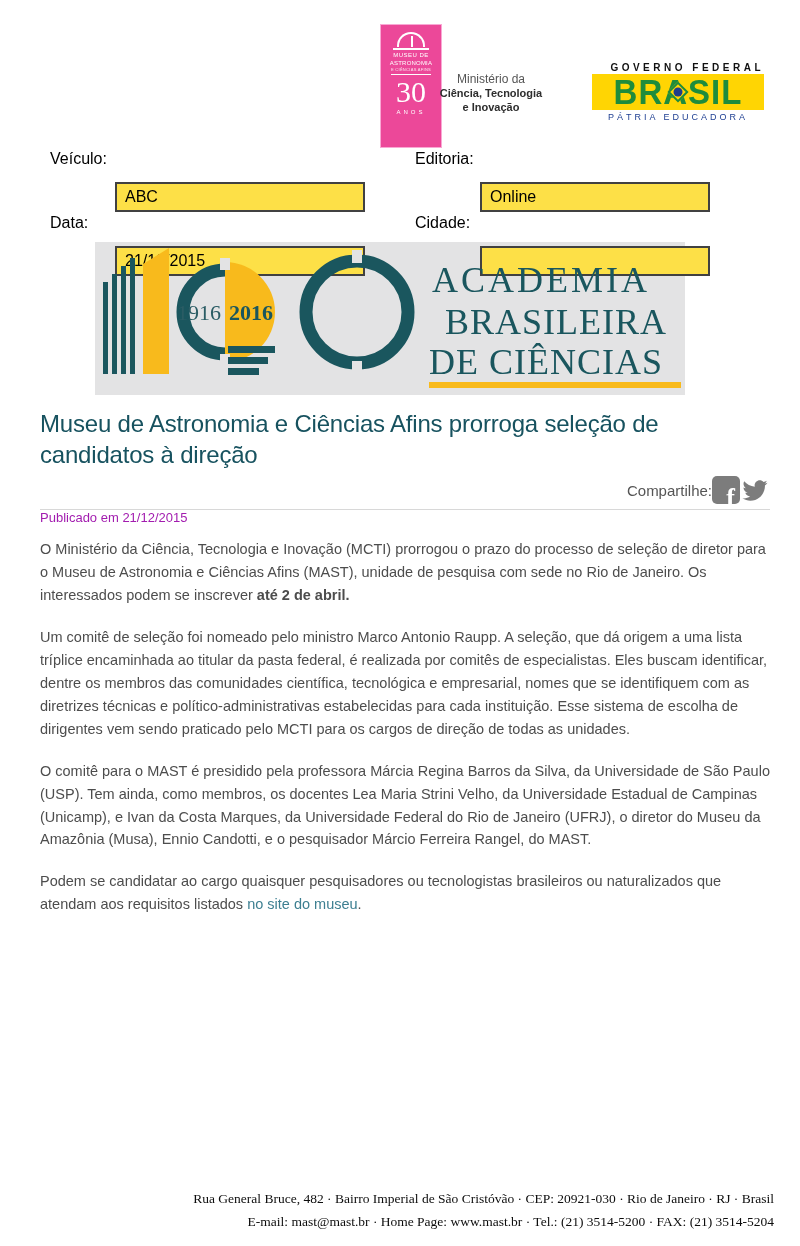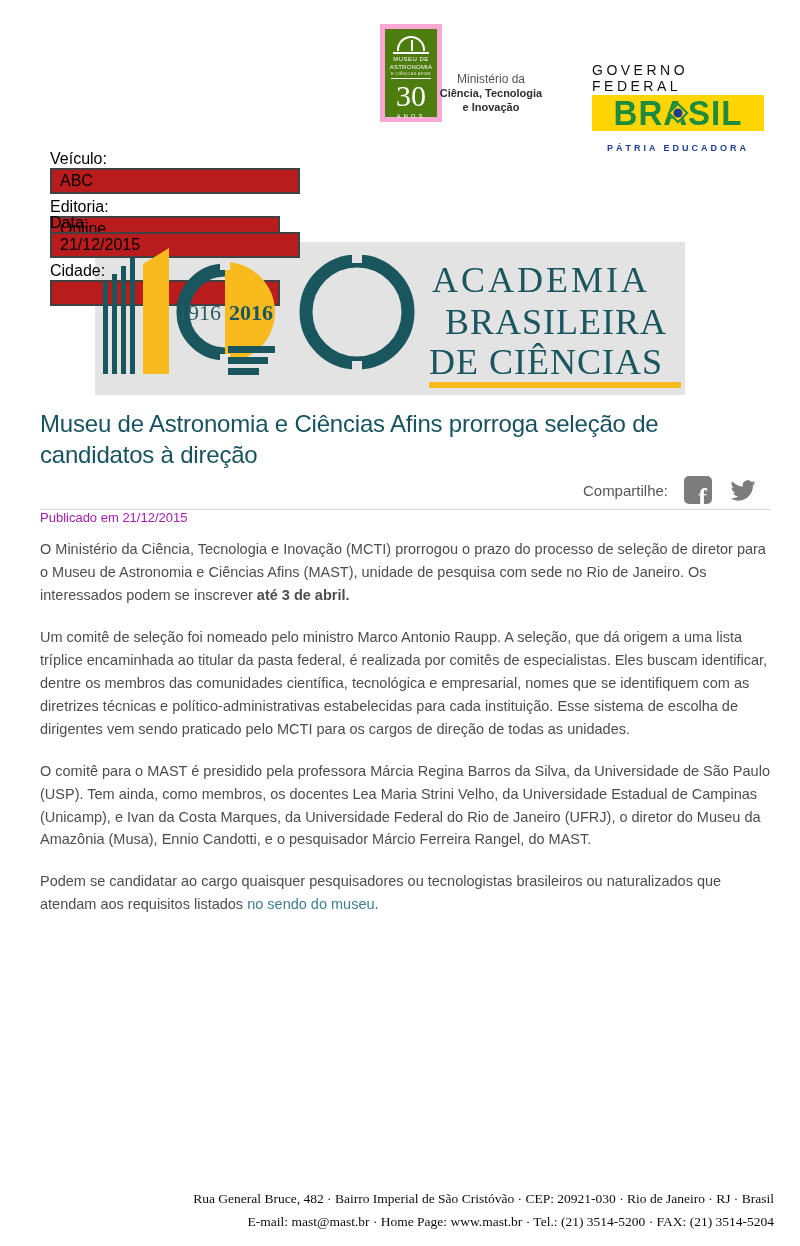--- a/index.html
+++ b/index.html
@@ -2,70 +2,70 @@
 <html lang="pt-br"><head>
 <meta charset="utf-8">
 <style>
   * { margin:0; padding:0; box-sizing:border-box; }
   html,body { background:#fff; }
   body { font-family:"Liberation Sans", sans-serif; }
   .page { position:relative; width:800px; height:1246px; margin:0 auto; background:#fff; overflow:hidden; }
 
   
   .header { position:relative; height:128px; }
-  .mast-logo { position:absolute; left:380px; top:24px; width:62px; height:98px;
-    background:#4d7c0f; color:#fff; text-align:center; padding-top:7px; border:5px solid #f9a8d4; }
+  .mast-logo { position:absolute; left:380px; top:24px; width:62px; height:124px;
+    background:#ec4899; color:#fff; text-align:center; padding-top:7px; border:1px solid #f9a8d4; }
   .dome { width:28px; height:15px; margin:0 auto; border:2px solid #fff; border-bottom:none;
     border-radius:15px 15px 0 0; position:relative; }
   .dome::after { content:""; position:absolute; left:12px; top:2px; width:2px; height:11px; background:#fff; }
   .dome-base { width:36px; height:2px; background:#fff; margin:1px auto 2px; }
   .mast-t1 { font-size:6px; letter-spacing:.5px; line-height:1.25; }
   .mast-t2 { font-size:6px; letter-spacing:.2px; line-height:1.25; }
   .mast-t3 { font-size:4px; letter-spacing:.3px; opacity:.85; line-height:1.3; }
   .mast-rule { width:40px; height:1px; background:#fff; margin:2px auto 1px; }
   .mast-30 { font-family:"Liberation Serif", serif; font-size:30px; line-height:1.05; font-weight:400; }
   .mast-anos { font-size:6px; letter-spacing:3px; margin-top:1px; }
 
   .ministerio { position:absolute; left:432px; top:72px; width:118px; text-align:center; color:#3c3c3c; }
   .min-l1 { font-size:12px; color:#555; margin-bottom:1px; }
   .min-l2, .min-l3 { font-size:11px; font-weight:bold; color:#2e2e2e; line-height:1.25; }
 
   .brasil-logo { position:absolute; left:592px; top:62px; width:172px; text-align:center; }
-  .brasil-top { font-size:14px; font-weight:normal; letter-spacing:3.5px; color:#111; text-align:left; }
+  .brasil-top { font-size:10px; font-weight:bold; letter-spacing:3.5px; color:#111; text-align:right; }
   .brasil-mid { position:relative; background:#ffd503; margin-top:1px; padding:0 3px; line-height:1; }
   .brasil-name { font-size:33px; font-weight:bold; color:#1e8c3c; letter-spacing:1px;
     display:inline-block; transform:scaleY(1.05); line-height:1.1; }
   .flag-diamond { position:absolute; left:50%; top:50%; width:15px; height:15px;
     transform:translate(-50%,-50%) rotate(45deg); background:#ffd503; border:2px solid #1e8c3c;
     display:flex; align-items:center; justify-content:center; }
   .flag-circle { width:9px; height:9px; border-radius:50%; background:#1f3d8c; transform:rotate(-45deg); }
-  .brasil-bottom { font-size:9px; font-weight:bold; letter-spacing:3px; color:#1e3f92; margin-top:12px; }
+  .brasil-bottom { font-size:9px; font-weight:normal; letter-spacing:3px; color:#1e3f92; margin-top:2px; }
 
   
   .form-rows { margin-top:18px; }
-  .form-row { display:flex; align-items:flex-start; padding-left:50px; height:32px;flex-direction:column; }
+  .form-row { display:flex; align-items:flex-start; padding-left:50px; height:32px; }
   .form-row + .form-row { margin-top:32px; }
   .f-label { font-size:16px; color:#000; padding-top:4px; }
   .lbl-1 { width:65px; }
   .lbl-2 { width:65px; }
   .f-gap { width:50px; }
-  .f-box { height:30px; border:2px solid #414141; background:#b91c1c; font-family:"Liberation Sans",sans-serif;
-    font-size:16px; color:#000; padding:2px 8px; outline:none; }
+  .f-box { height:30px; border:2px solid #414141; background:#fde047; font-family:"Liberation Sans",sans-serif;
+    font-size:16px; color:#000; padding:2px 8px; outline:none;margin-top:36px; }
   .box-1 { width:250px; }
   .box-2 { width:230px; }
 
   
   .abc-band { margin:0 0 0 95px; width:590px; height:153px; background:#e3e3e4; }
 
   
   .article { padding:0 30px 0 40px; }
   .title { margin-top:14px; font-size:24px; font-weight:400; color:#17525f; line-height:1.28;
     letter-spacing:-0.2px; max-width:680px; }
   .share-row { position:relative; margin-top:4px; height:36px; border-bottom:1px solid #d8d8d8; }
-  .share { position:absolute; right:12px; bottom:5px; display:flex; align-items:center; gap:16px; }
+  .share { position:absolute; right:0; bottom:5px; display:flex; align-items:center; }
   .share-label { font-size:15px; color:#555; }
   .fb-icon { width:28px; height:28px; background:#7c7c7c; border-radius:5px; position:relative;
     cursor:pointer; overflow:hidden; }
   .fb-icon span { position:absolute; right:5px; bottom:-7px; color:#fff; font-family:"Liberation Serif",serif;
     font-weight:bold; font-size:26px; line-height:1; }
   .tw-icon { width:30px; height:25px; cursor:pointer; }
   .published { position:absolute; left:0; bottom:-16px; font-size:13px; color:#a21caf; }
 
   .body-text { margin-top:28px; }
   .body-text p { font-size:14.5px; line-height:1.58; color:#4d4d4d; margin-bottom:19px; max-width:740px; }
@@ -170,24 +170,24 @@
         <div class="fb-icon">
             <span>f</span>
           </div>
         <svg class="tw-icon" viewBox="0 0 24 24">
           <path fill="#7c7c7c" d="M23.954 4.569c-.885.389-1.83.654-2.825.775 1.014-.611 1.794-1.574 2.163-2.723-.951.555-2.005.959-3.127 1.184-.896-.959-2.173-1.559-3.591-1.559-2.717 0-4.92 2.203-4.92 4.917 0 .39.045.765.127 1.124-4.09-.205-7.715-2.169-10.141-5.138-.427.722-.666 1.561-.666 2.475 0 1.71.87 3.213 2.188 4.096-.807-.026-1.566-.248-2.228-.616v.061c0 2.385 1.693 4.374 3.946 4.827-.413.111-.849.171-1.296.171-.314 0-.615-.03-.916-.086.631 1.953 2.445 3.377 4.604 3.417-1.68 1.319-3.809 2.105-6.102 2.105-.39 0-.779-.023-1.17-.067 2.189 1.394 4.768 2.209 7.557 2.209 9.054 0 13.999-7.496 13.999-13.986 0-.209 0-.42-.015-.63.961-.689 1.8-1.56 2.46-2.548z"></path>
         </svg>
       </div>
     </div>
 
     <div class="body-text">
-      <p><span>O Ministério da Ciência, Tecnologia e Inovação (MCTI) prorrogou o prazo do processo de seleção de diretor para o Museu de Astronomia e Ciências Afins (MAST), unidade de pesquisa com sede no Rio de Janeiro. Os interessados podem se inscrever </span><strong>até 3 de abril.</strong></p>
+      <p><span>O Ministério da Ciência, Tecnologia e Inovação (MCTI) prorrogou o prazo do processo de seleção de diretor para o Museu de Astronomia e Ciências Afins (MAST), unidade de pesquisa com sede no Rio de Janeiro. Os interessados podem se inscrever </span><strong>até 2 de abril.</strong></p>
       <p>Um comitê de seleção foi nomeado pelo ministro Marco Antonio Raupp.  A seleção, que dá origem a uma lista tríplice encaminhada ao titular da pasta federal, é realizada por comitês de especialistas. Eles buscam identificar, dentre os membros das comunidades científica, tecnológica e empresarial, nomes que se identifiquem com as diretrizes técnicas e político-administrativas estabelecidas para cada instituição. Esse sistema de escolha de dirigentes vem sendo praticado pelo MCTI para os cargos de direção de todas as unidades.</p>
       <p>O comitê para o MAST é presidido pela professora Márcia Regina Barros da Silva, da Universidade de São Paulo (USP). Tem ainda, como membros, os docentes Lea Maria Strini Velho, da Universidade Estadual de Campinas (Unicamp), e Ivan da Costa Marques, da Universidade Federal do Rio de Janeiro (UFRJ), o diretor do Museu da Amazônia (Musa), Ennio Candotti, e o pesquisador Márcio Ferreira Rangel, do MAST.</p>
-      <p><span>Podem se candidatar ao cargo quaisquer pesquisadores ou tecnologistas brasileiros ou naturalizados que atendam aos requisitos listados </span><a class="inline-link">no sendo do museu</a><span>.</span></p>
+      <p><span>Podem se candidatar ao cargo quaisquer pesquisadores ou tecnologistas brasileiros ou naturalizados que atendam aos requisitos listados </span><a class="inline-link">no site do museu</a><span>.</span></p>
     </div>
   </div>
 
   <div class="footer">
     <div>Rua General Bruce, 482 · Bairro Imperial de São Cristóvão · CEP: 20921-030 · Rio de Janeiro · RJ · Brasil</div>
     <div>E-mail: mast@mast.br · Home Page: www.mast.br · Tel.: (21) 3514-5200 · FAX: (21) 3514-5204</div>
   </div>
 
 </div>
 

